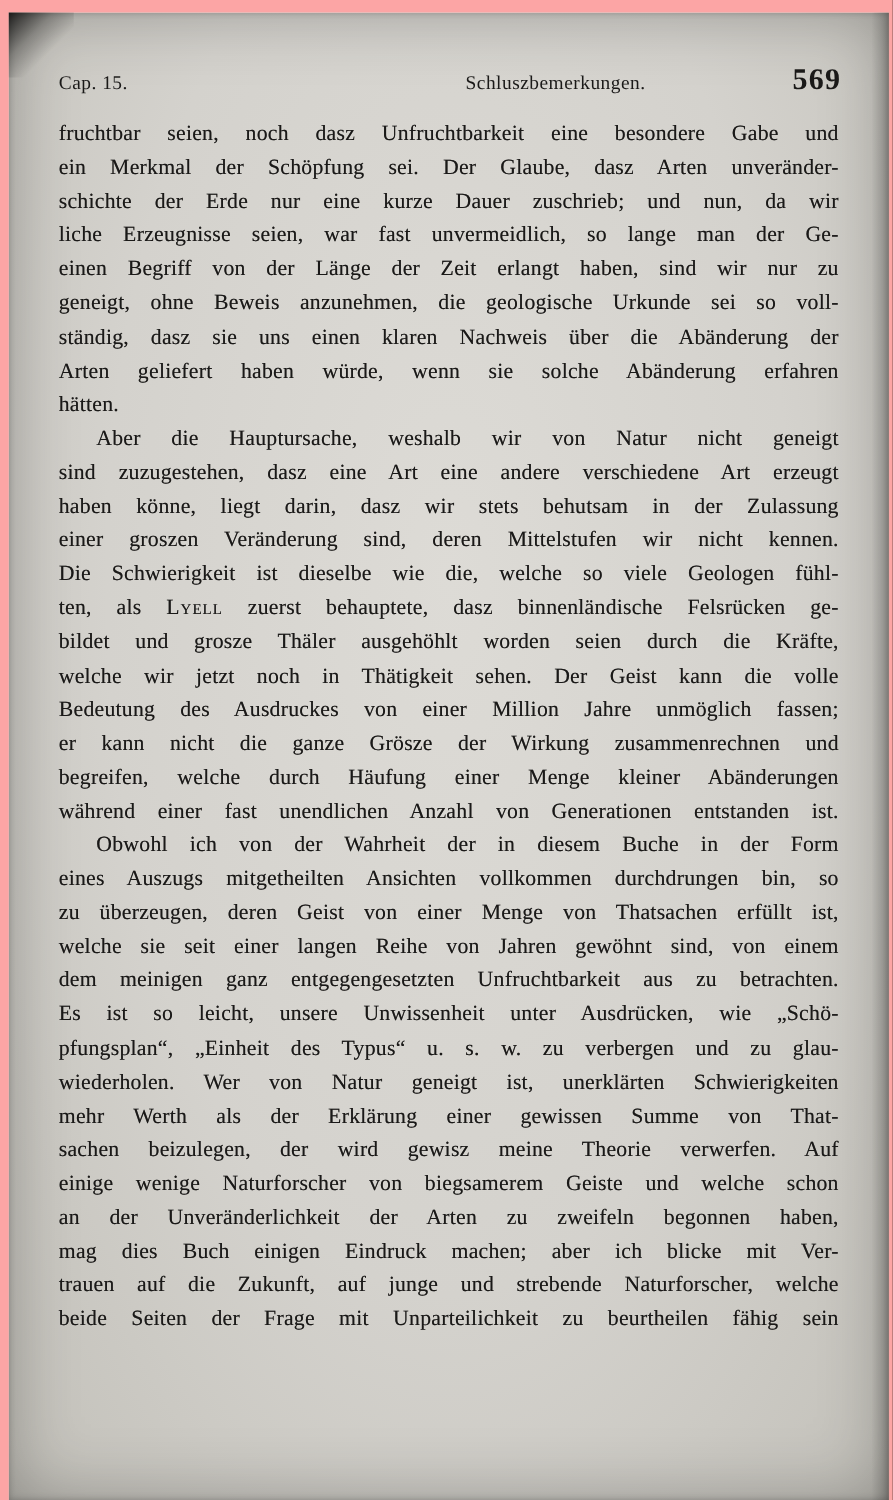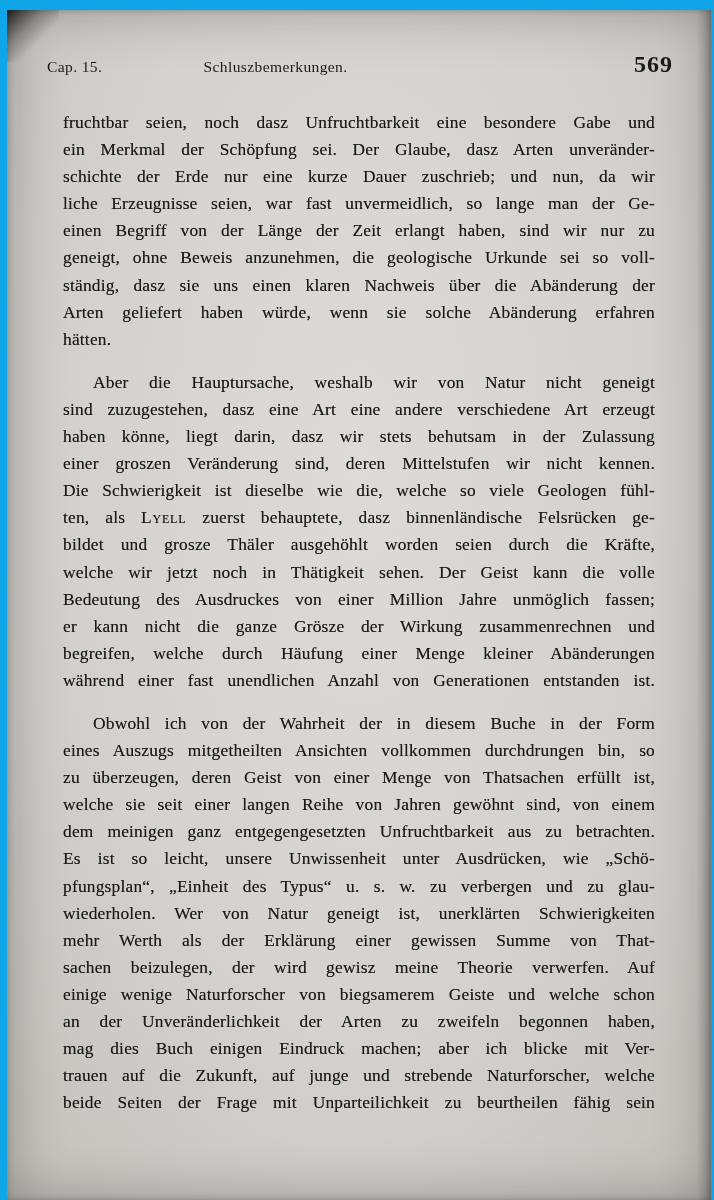--- a/index.html
+++ b/index.html
@@ -4,21 +4,21 @@
 <style>
   html, body { margin: 0; padding: 0; }
   body {
     width: 714px; height: 1200px; overflow: hidden;
     background: #0a0a0a;
     font-family: "Liberation Serif", "DejaVu Serif", serif;
   }
   .scan {
     position: relative;
     width: 714px; height: 1200px;
-    background: #0ea5e9;
+    background: #fca5a5;
   }
   .page {
     position: absolute;
     top: 10px; left: 7px; right: 3px; bottom: 0;
     background: radial-gradient(ellipse at 50% 38%, #dddbd6 0%, #d4d2cd 55%, #c2c0b9 100%);
     box-shadow: inset 0 0 55px rgba(0,0,0,0.28), inset 0 0 6px rgba(0,0,0,0.25);
     color: #1a1918;
   }
   .corner-shadow {
     position: absolute; top: 0; left: 0;
@@ -32,32 +32,32 @@
     pointer-events: none;
   }
   .page-header {
     position: absolute;
     top: 41px; left: 40px; right: 38px;
     display: flex; align-items: baseline;
     font-size: 15.5px;
     letter-spacing: 0.4px;
   }
   .page-header .chapter { flex: 1; text-align: left; }
-  .page-header .running { flex: 2; text-align: left; }
+  .page-header .running { flex: 2; text-align: right; }
   .page-header .pagenum { flex: 1; text-align: right; font-weight: bold; font-size: 24px; letter-spacing: 1px; }
   .page-body {
     position: absolute;
     top: 83px; left: 40px; right: 40px;
     font-size: 17.4px;
     line-height: 27.1px;
     letter-spacing: 0.2px;
     word-spacing: 0.6px;
     text-shadow: 0 0 0.5px rgba(20,18,16,0.55);
   }
-  .paragraph { margin: 16px; }
+  .paragraph { margin: 0; }
   .line {
     text-align: justify;
     text-align-last: justify;
     white-space: normal;
     height: 27.1px;
     overflow: visible;
   }
   .line.indent { text-indent: 30px; }
   .line.para-last { text-align-last: left; }
   .smallcaps { font-variant: small-caps; letter-spacing: 0.8px; }

